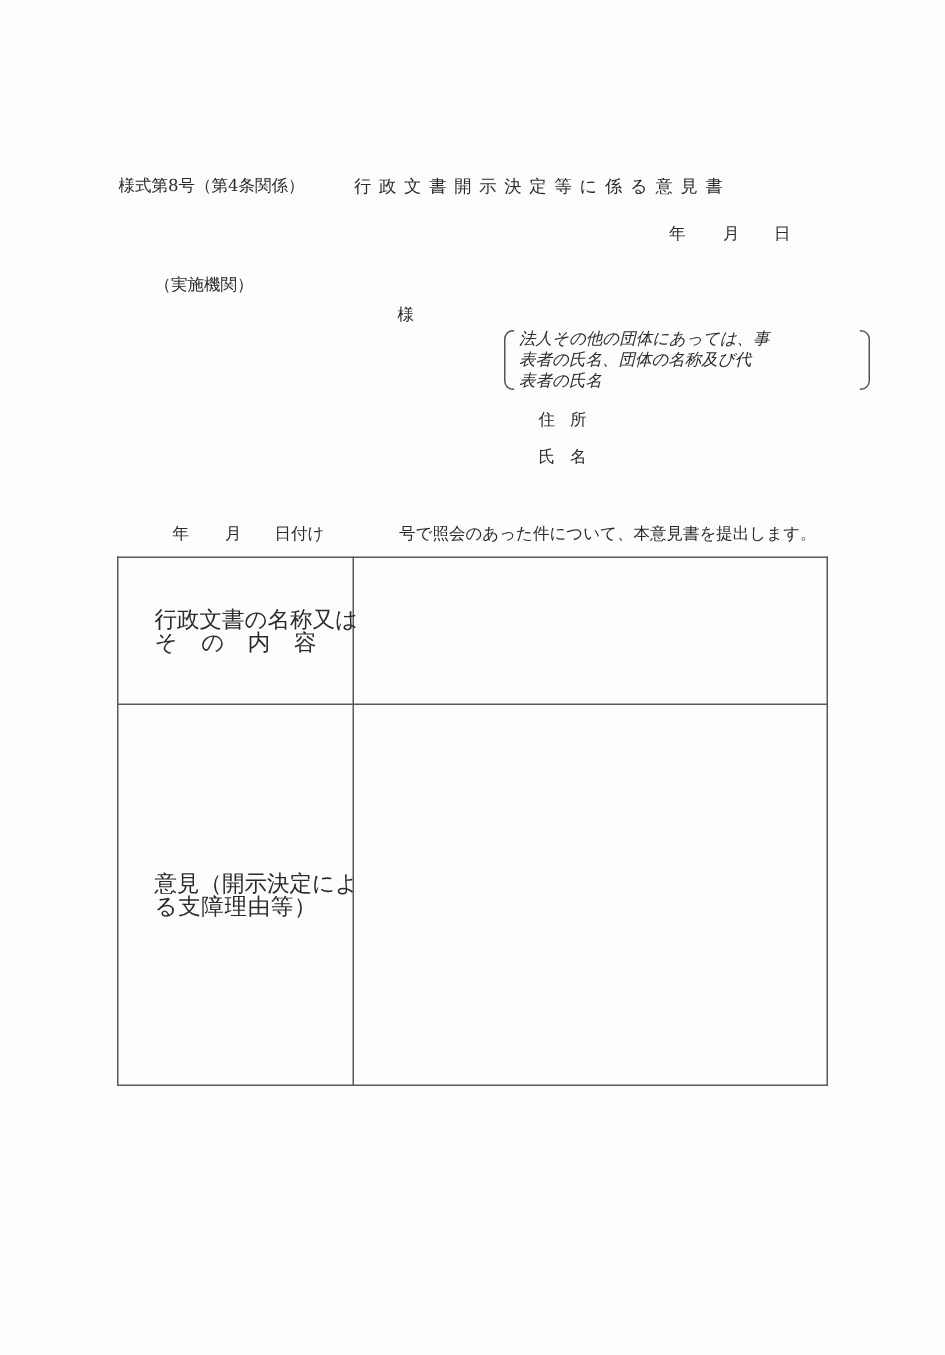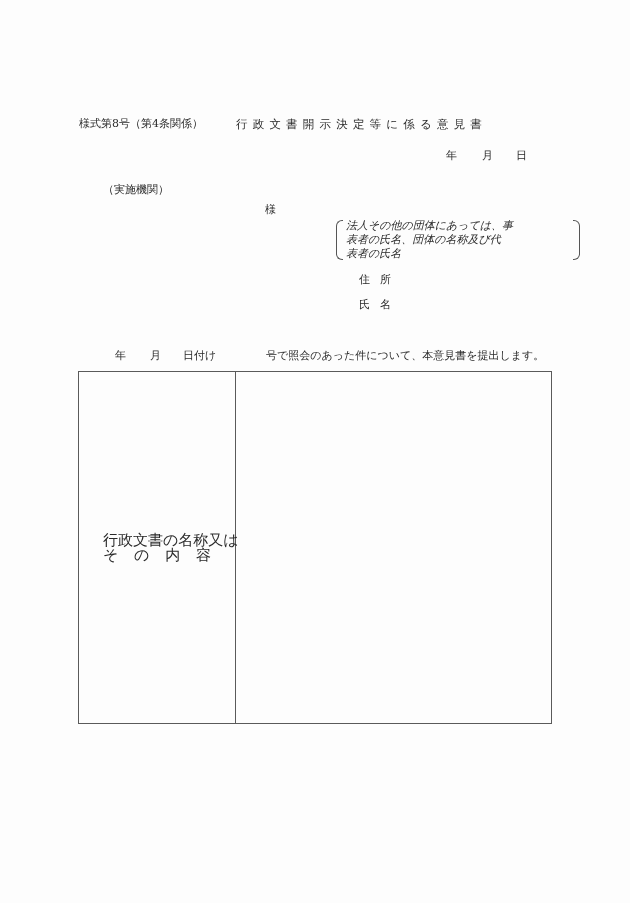--- a/index.html
+++ b/index.html
@@ -130,14 +130,29 @@
       <span class="lbl-line">行政文書の名称又は</span>
       <span class="lbl-line spread">
         <span>そ</span>
         <span>の</span>
         <span>内</span>
         <span>容</span>
       </span>
     </td>
     <td></td>
   </tr>
+  <tr class="row3">
+    <td class="label-cell">
+      <span class="lbl-line">意見（開示決定によ</span>
+      <span class="lbl-line spread">
+        <span>る</span>
+        <span>支</span>
+        <span>障</span>
+        <span>理</span>
+        <span>由</span>
+        <span>等</span>
+        <span>）</span>
+      </span>
+    </td>
+    <td></td>
+  </tr>
 </tbody>
   </table>
 
 </body></html>

